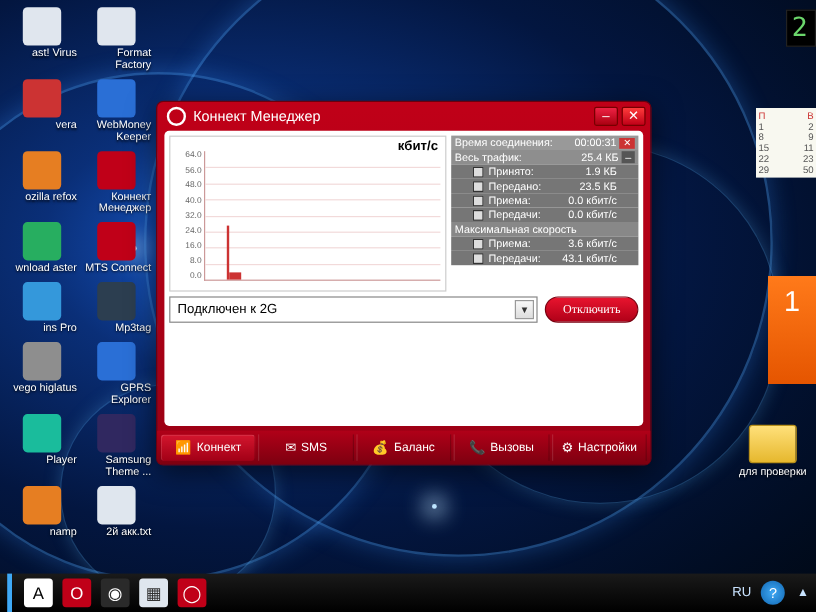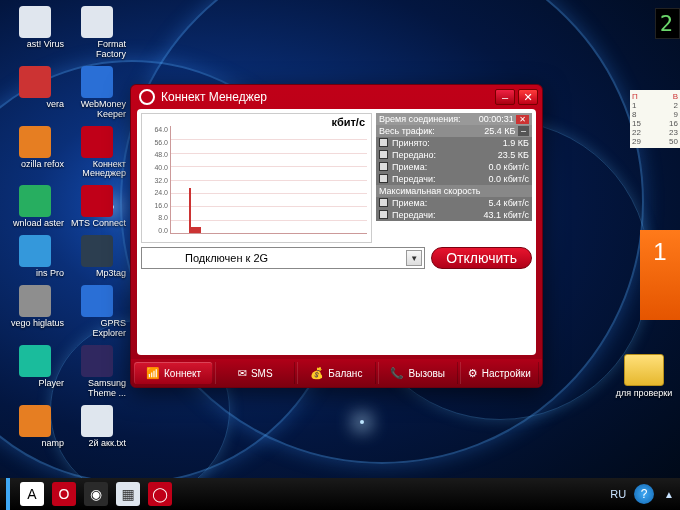--- a/index.html
+++ b/index.html
@@ -71,33 +71,33 @@
   .chart-plot{ position:absolute; left:28px; right:4px; top:12px; bottom:8px; border-left:1px solid #c99; border-bottom:1px solid #c99;}
   .chart-plot .grid{ position:absolute;left:0;right:0;border-top:1px solid #f2dada;}
   .chart-spike{ position:absolute; bottom:0; left:18px; width:2px; height:45px; background:#c33;}
   .chart-spike::after{content:"";position:absolute;left:2px;bottom:0;width:10px;height:6px;background:#c33;}
 
   .stats{ width:156px; font-size:9px; color:#fff; display:flex; flex-direction:column; }
   .stats .section-top{ background:#999; padding:1px 3px; display:flex; justify-content:space-between;}
   .stats .section-top.first{ }
   .stats .close-x{ background:#c33;color:#fff;padding:0 3px;cursor:pointer;font-size:8px;}
   .stats .section-head{ background:#888; color:#fff; padding:1px 3px;}
-  .stats .row{ background:#767676; padding:1px 3px; display:flex; align-items:flex-start;}
+  .stats .row{ background:#767676; padding:1px 18px; display:flex; align-items:flex-end;}
   .stats .row .cb{ width:9px; height:9px; border:1px solid #333; background:#ddd; margin-right:4px; cursor:pointer;}
   .stats .row .lbl{ flex:1; }
   .stats .row .val{ }
 
   .status-row{ display:flex; gap:6px; align-items:center; }
   .combo{ flex:1; height:22px; border:1px solid #888; background:#fff; display:flex; align-items:center; padding:0 2px 0 6px; font-size:11px;}
-  .combo .ctext{ flex:1;margin-left:37px; }
+  .combo .ctext{ flex:1; }
   .combo .carrow{ width:16px;height:16px;border:1px solid #999;background:linear-gradient(#f8f8f8,#ddd);display:flex;align-items:center;justify-content:center;font-size:8px;color:#333;cursor:pointer;}
   .disconnect-btn{
     height:22px; padding:0 14px; border-radius:11px;
-    background:linear-gradient(#e8142e,#b00018); color:#fff; font-size:14px;
-    border:1px solid #7a0010; cursor:pointer; display:flex; align-items:center;
+    background:linear-gradient(#e8142e,#b00018); color:#fff; font-size:10px;
+    border:1px solid #7a0010; cursor:pointer; display:flex; align-items:center;font-family:Liberation Serif, serif;
   }
 
   .bottom-bar{ height:28px; background:linear-gradient(#b00018,#7d0010); border-radius:0 0 5px 5px; display:flex; align-items:center; padding:0 2px;}
   .nav-btn{ flex:1; height:22px; margin:0 1px; color:#fff; font-size:10px; display:flex; align-items:center; justify-content:center; gap:4px; cursor:pointer; border-left:1px solid rgba(255,255,255,.12); border-right:1px solid rgba(0,0,0,.2);}
   .nav-btn.active{ background:linear-gradient(#d4162e,#a20016); border-radius:3px; box-shadow:inset 0 1px 0 rgba(255,255,255,.2);}
   .nav-btn .ni{ font-size:11px;}
 </style>
 </head>
 <body>
 
@@ -124,21 +124,21 @@
     <div class="row">
       <span>1</span>
       <span>2</span>
     </div>
     <div class="row">
       <span>8</span>
       <span>9</span>
     </div>
     <div class="row">
       <span>15</span>
-      <span>16</span>
+      <span>11</span>
     </div>
     <div class="row">
       <span>22</span>
       <span>23</span>
     </div>
     <div class="row">
       <span>29</span>
       <span>50</span>
     </div>
   </div>
@@ -210,21 +210,21 @@
         </div>
         <div class="row line2">
           <span class="cb"></span>
           <span class="lbl">Передачи:</span>
           <span class="val">0.0 кбит/с</span>
         </div>
         <div class="section-head">Максимальная скорость</div>
         <div class="row">
           <span class="cb"></span>
           <span class="lbl">Приема:</span>
-          <span class="val">5.4 кбит/с</span>
+          <span class="val">3.6 кбит/с</span>
         </div>
         <div class="row line2">
           <span class="cb"></span>
           <span class="lbl">Передачи:</span>
           <span class="val">43.1 кбит/с</span>
         </div>
       </div>
     </div>
 
     <div class="status-row">

